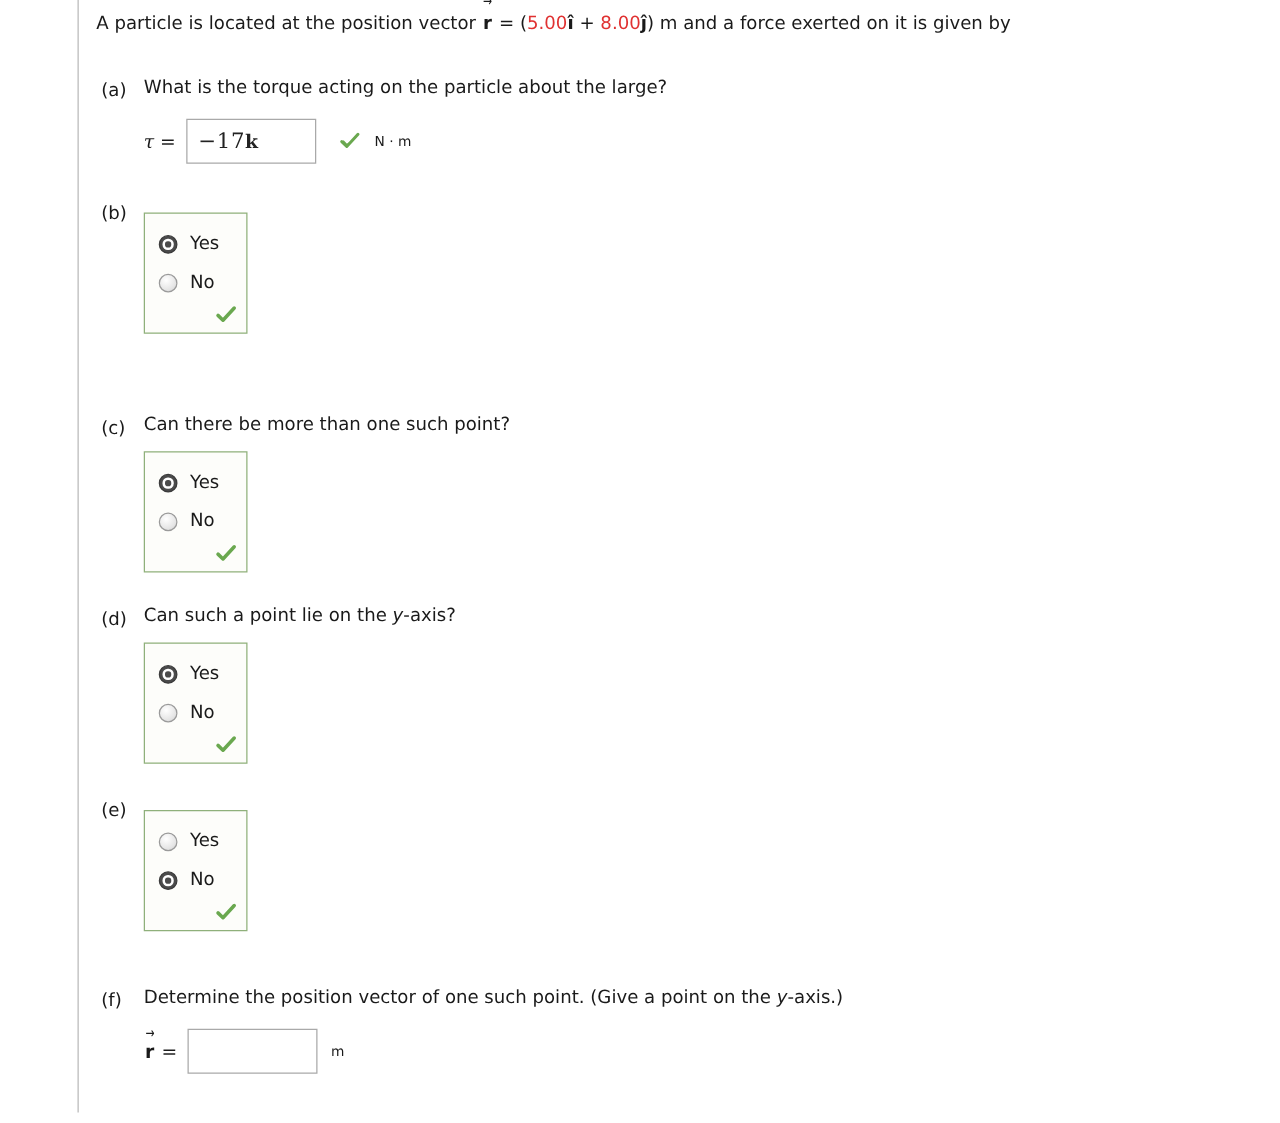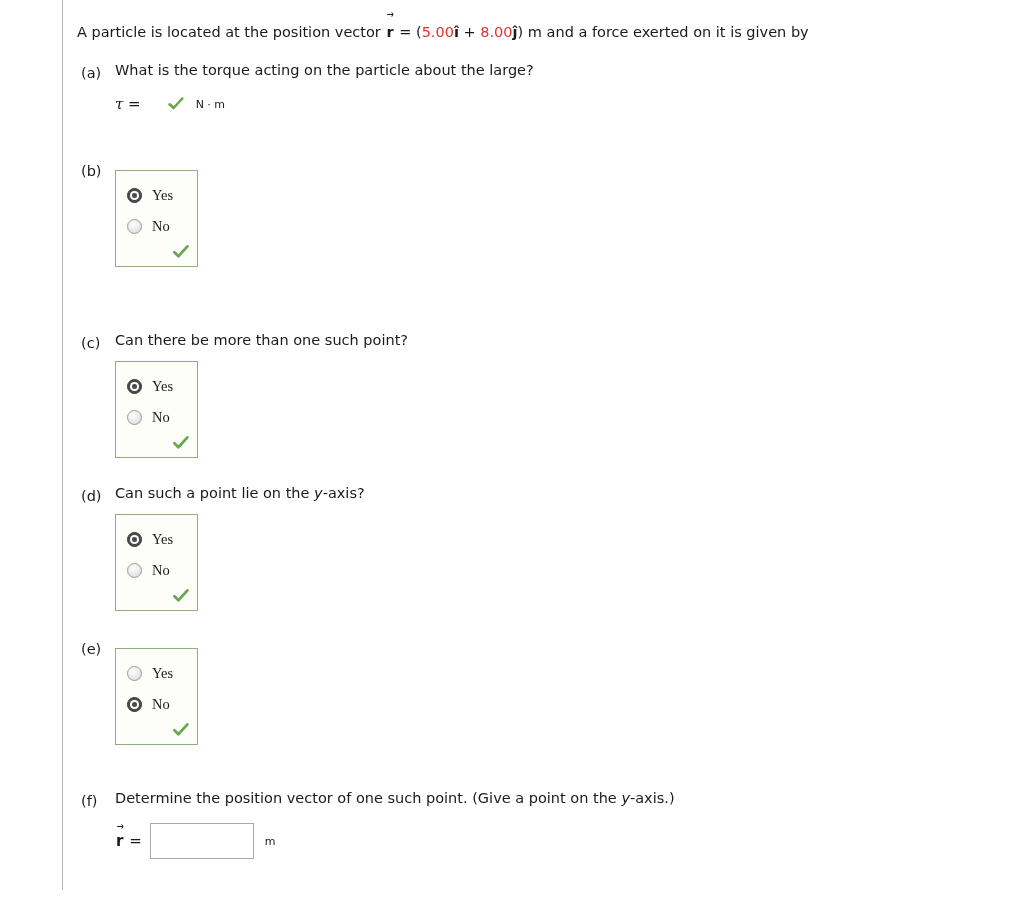--- a/index.html
+++ b/index.html
@@ -30,21 +30,21 @@
     position: absolute;
     left: 77px;
     top: 0;
     width: 930px;
   }
 
   
   .stem {
     font-size: 14.5px;
     line-height: 24px;
-    padding-top: 20px;
+    padding-top: 7px;
     max-width: 900px;
   }
   .stem .line2 { display: block; }
 
   .num { color: #e03131; }
   .vecbold { font-weight: bold; }
 
   
   .vecarrow {
     position: relative;
@@ -138,21 +138,20 @@
   .check svg { display: block; }
 
   
   .choice-box {
     margin-top: 11px;
     width: 83px;
     border: 1px solid #8fb07b;
     background: #fdfdfa;
     padding: 9px 0 4px 0;
     box-sizing: border-box;
-    font-family: Liberation Serif, serif;
   }
   .choice {
     display: flex;
     align-items: center;
     padding: 0 0 0 11px;
     height: 31px;
     cursor: default;
   }
   .radio {
     width: 15px;
@@ -225,20 +224,24 @@
   <div class="stem">
     <span>A particle is located at the position vector </span><span class="vecarrow">r</span><span> = (</span><span class="num">5.00</span><span class="vecbold">î</span><span> + </span><span class="num">8.00</span><span class="vecbold">ĵ</span><span>) m and a force exerted on it is given by</span>
   </div>
 
   <div class="part part-a">
     <div class="part-label">(a)</div>
     <div class="part-body">
       <div class="qtext">What is the torque acting on the particle about the large?</div>
       <div class="answer-row">
         <span class="ansi-label">τ =</span>
+        <div class="answer-input">
+            <span>−17</span>
+            <span class="kvec">k</span>
+          </div>
         <span class="check">
           <svg width="18" height="18" viewBox="0 0 18 18" aria-hidden="true">
             <path d="M2.4 9.3 L6.4 13.2 L15.4 3.4 L13.9 6.0 L6.6 11.0 L3.9 8.2 Z" fill="#6aa84f"></path>
             <path d="M2.4 9.3 L6.4 13.2 L15.4 3.4" fill="none" stroke="#6aa84f" stroke-width="2.4" stroke-linecap="round" stroke-linejoin="round"></path>
           </svg>
         </span>
         <span class="unit">N · m</span>
       </div>
     </div>
   </div>

